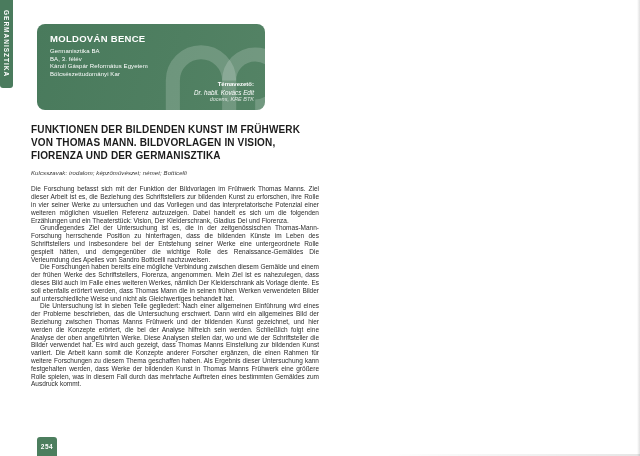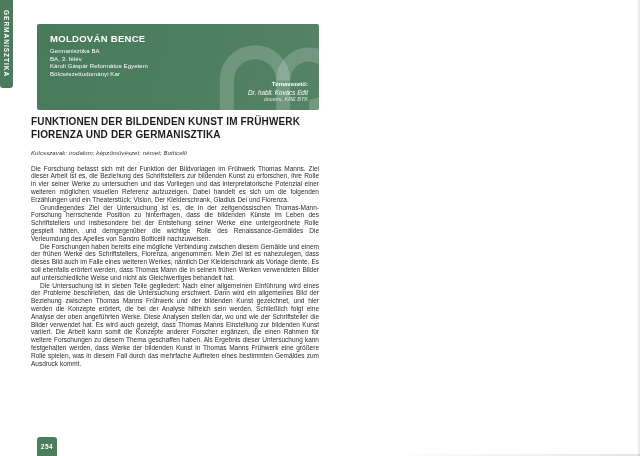--- a/index.html
+++ b/index.html
@@ -35,23 +35,23 @@
     writing-mode: vertical-rl;
     font-size: 6.5px; font-weight: bold;
     letter-spacing: 1px;
     color: #ffffff;
     white-space: nowrap;
   }
 
   
   .author-card {
     position: absolute; left: 37px; top: 24px;
-    width: 282px; height: 86px;
+    width: 228px; height: 86px;
     background: linear-gradient(105deg, #497a5c 0%, #4f7f61 60%, #548365 100%);
-    border-radius: 2px;
+    border-radius: 8px;
     box-sizing: border-box;
     padding: 9px 10px 7px 13px;
     overflow: hidden;
     color: #ffffff;
   }
   .watermark {
     position: absolute; right: -14px; top: 4px;
     width: 130px; height: 120px;
   }
   .author-name {
@@ -71,21 +71,21 @@
   .advisor-label { font-size: 6px; font-weight: bold; line-height: 7.5px; }
   .advisor-name  { font-size: 6.3px; font-style: italic; line-height: 7.5px; }
   .advisor-role  { font-size: 5.5px; font-style: italic; line-height: 7px; opacity: .8; }
 
   
   .content {
     position: absolute; left: 31px; top: 116px;
     width: 288px;
   }
   .article-title {
-    margin: 0 0 8px 0;
+    margin: 8px 0 8px 0;
     font-size: 10px; line-height: 12.8px;
     font-weight: bold; letter-spacing: .15px;
     color: #1c1c1c;
   }
   .article-title span { display: block; }
   .keywords {
     margin: 0 0 9px 0;
     font-size: 6px; font-style: italic;
     color: #333333; letter-spacing: .1px;
   }
@@ -131,20 +131,21 @@
     <div class="advisor">
       <div class="advisor-label">Témavezető:</div>
       <div class="advisor-name">Dr. habil. Kovács Edit</div>
       <div class="advisor-role">docens, KRE BTK</div>
     </div>
   </div>
 
   <main class="content">
     <h1 class="article-title">
       <span>FUNKTIONEN DER BILDENDEN KUNST IM FRÜHWERK</span>
+      <span>VON THOMAS MANN. BILDVORLAGEN IN VISION,</span>
       <span>FIORENZA UND DER GERMANISZTIKA</span>
     </h1>
     <p class="keywords">Kulcsszavak: irodalom; képzőművészet; német; Botticelli</p>
     <p class="body-par">Die Forschung befasst sich mit der Funktion der Bildvorlagen im Frühwerk Thomas Manns. Ziel dieser Arbeit ist es, die Beziehung des Schriftstellers zur bildenden Kunst zu erforschen, ihre Rolle in vier seiner Werke zu untersuchen und das Vorliegen und das interpretatorische Potenzial einer weiteren möglichen visuellen Referenz aufzuzeigen. Dabei handelt es sich um die folgenden Erzählungen und ein Theaterstück: Vision, Der Kleiderschrank, Gladius Dei und Fiorenza.</p>
     <p class="body-par indented">Grundlegendes Ziel der Untersuchung ist es, die in der zeitgenössischen Thomas-Mann-Forschung herrschende Position zu hinterfragen, dass die bildenden Künste im Leben des Schriftstellers und insbesondere bei der Entstehung seiner Werke eine untergeordnete Rolle gespielt hätten, und demgegenüber die wichtige Rolle des Renaissance-Gemäldes Die Verleumdung des Apelles von Sandro Botticelli nachzuweisen.</p>
     <p class="body-par indented">Die Forschungen haben bereits eine mögliche Verbindung zwischen diesem Gemälde und einem der frühen Werke des Schriftstellers, Fiorenza, angenommen. Mein Ziel ist es nahezulegen, dass dieses Bild auch im Falle eines weiteren Werkes, nämlich Der Kleiderschrank als Vorlage diente. Es soll ebenfalls erörtert werden, dass Thomas Mann die in seinen frühen Werken verwendeten Bilder auf unterschiedliche Weise und nicht als Gleichwertiges behandelt hat.</p>
     <p class="body-par indented">Die Untersuchung ist in sieben Teile gegliedert: Nach einer allgemeinen Einführung wird eines der Probleme beschrieben, das die Untersuchung erschwert. Dann wird ein allgemeines Bild der Beziehung zwischen Thomas Manns Frühwerk und der bildenden Kunst gezeichnet, und hier werden die Konzepte erörtert, die bei der Analyse hilfreich sein werden. Schließlich folgt eine Analyse der oben angeführten Werke. Diese Analysen stellen dar, wo und wie der Schriftsteller die Bilder verwendet hat. Es wird auch gezeigt, dass Thomas Manns Einstellung zur bildenden Kunst variiert. Die Arbeit kann somit die Konzepte anderer Forscher ergänzen, die einen Rahmen für weitere Forschungen zu diesem Thema geschaffen haben. Als Ergebnis dieser Untersuchung kann festgehalten werden, dass Werke der bildenden Kunst in Thomas Manns Frühwerk eine größere Rolle spielen, was in diesem Fall durch das mehrfache Auftreten eines bestimmten Gemäldes zum Ausdruck kommt.</p>
   </main>
 
   <div class="page-number">

